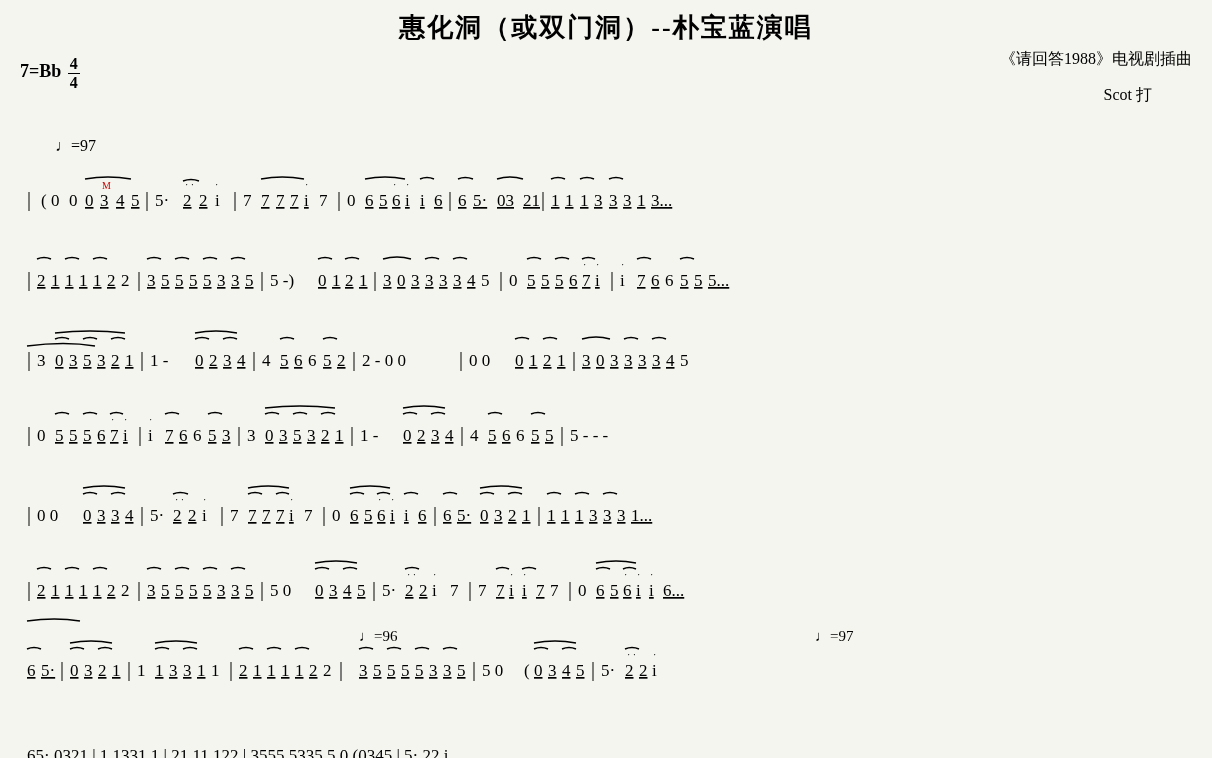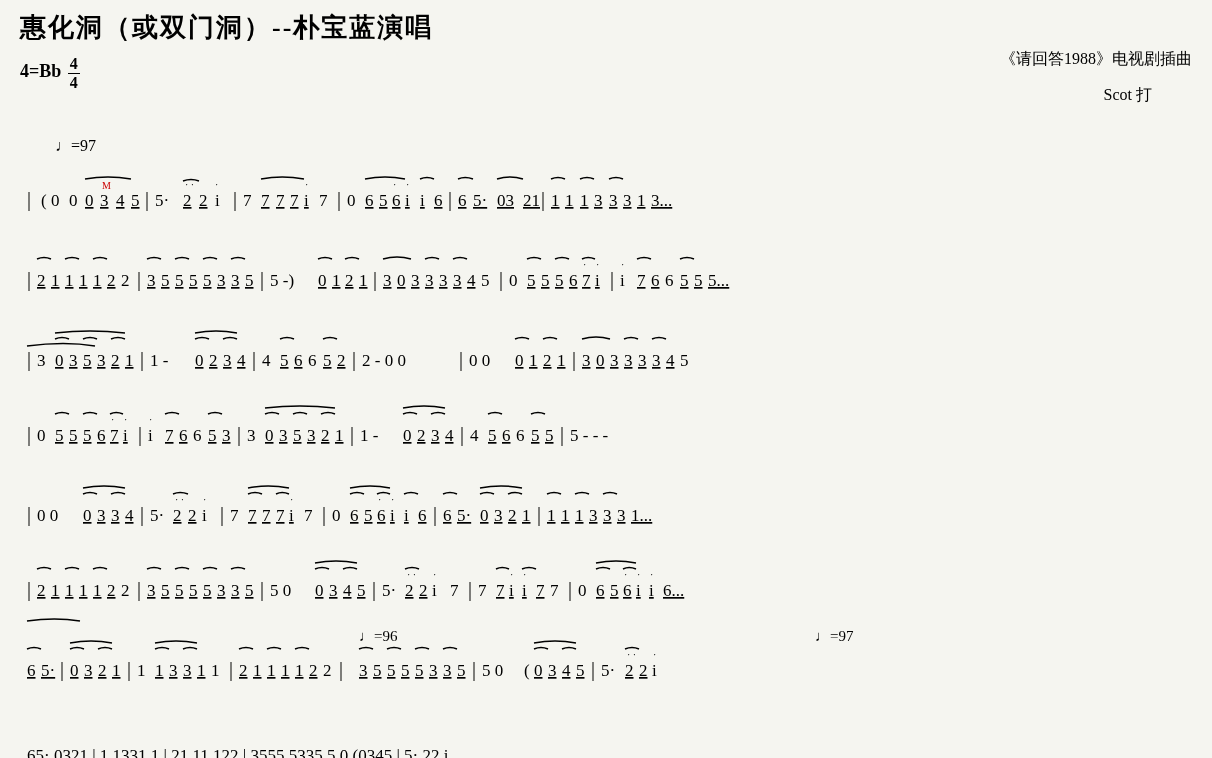--- a/index.html
+++ b/index.html
@@ -14,21 +14,21 @@
 
     .page {
       width: 1212px;
       min-height: 758px;
       background: #f5f5f0;
       padding: 10px 20px;
       position: relative;
     }
 
     .title {
-      text-align: left;
+      text-align: center;
       font-size: 26px;
       font-weight: bold;
       margin-bottom: 4px;
       letter-spacing: 2px;
     }
 
     .subtitle {
       text-align: right;
       font-size: 16px;
       margin-bottom: 6px;
@@ -51,21 +51,21 @@
     }
   </style>
 </head>
 <body>
 
 <div class="page">
   <div class="title">惠化洞（或双门洞）--朴宝蓝演唱</div>
   <div class="subtitle">《请回答1988》电视剧插曲</div>
 
   <div class="key-info">
-    <span>4=Bb</span>
+    <span>7=Bb</span>
     <span style="display:inline-flex;flex-direction:column;align-items:center;font-size:16px;vertical-align:middle;line-height:1.1;margin-left:2px;">
       <span style="border-bottom:1px solid #000;padding:0 2px;">4</span>
       <span style="padding:0 2px;">4</span>
     </span>
   </div>
 
   <div class="score-author">Scot  打</div>
 
   
   <svg viewBox="0 0 1180 680" width="1180" height="680" style="margin-top:55px; margin-left:5px;" xmlns="http://www.w3.org/2000/svg" font-family="Times New Roman, serif">

